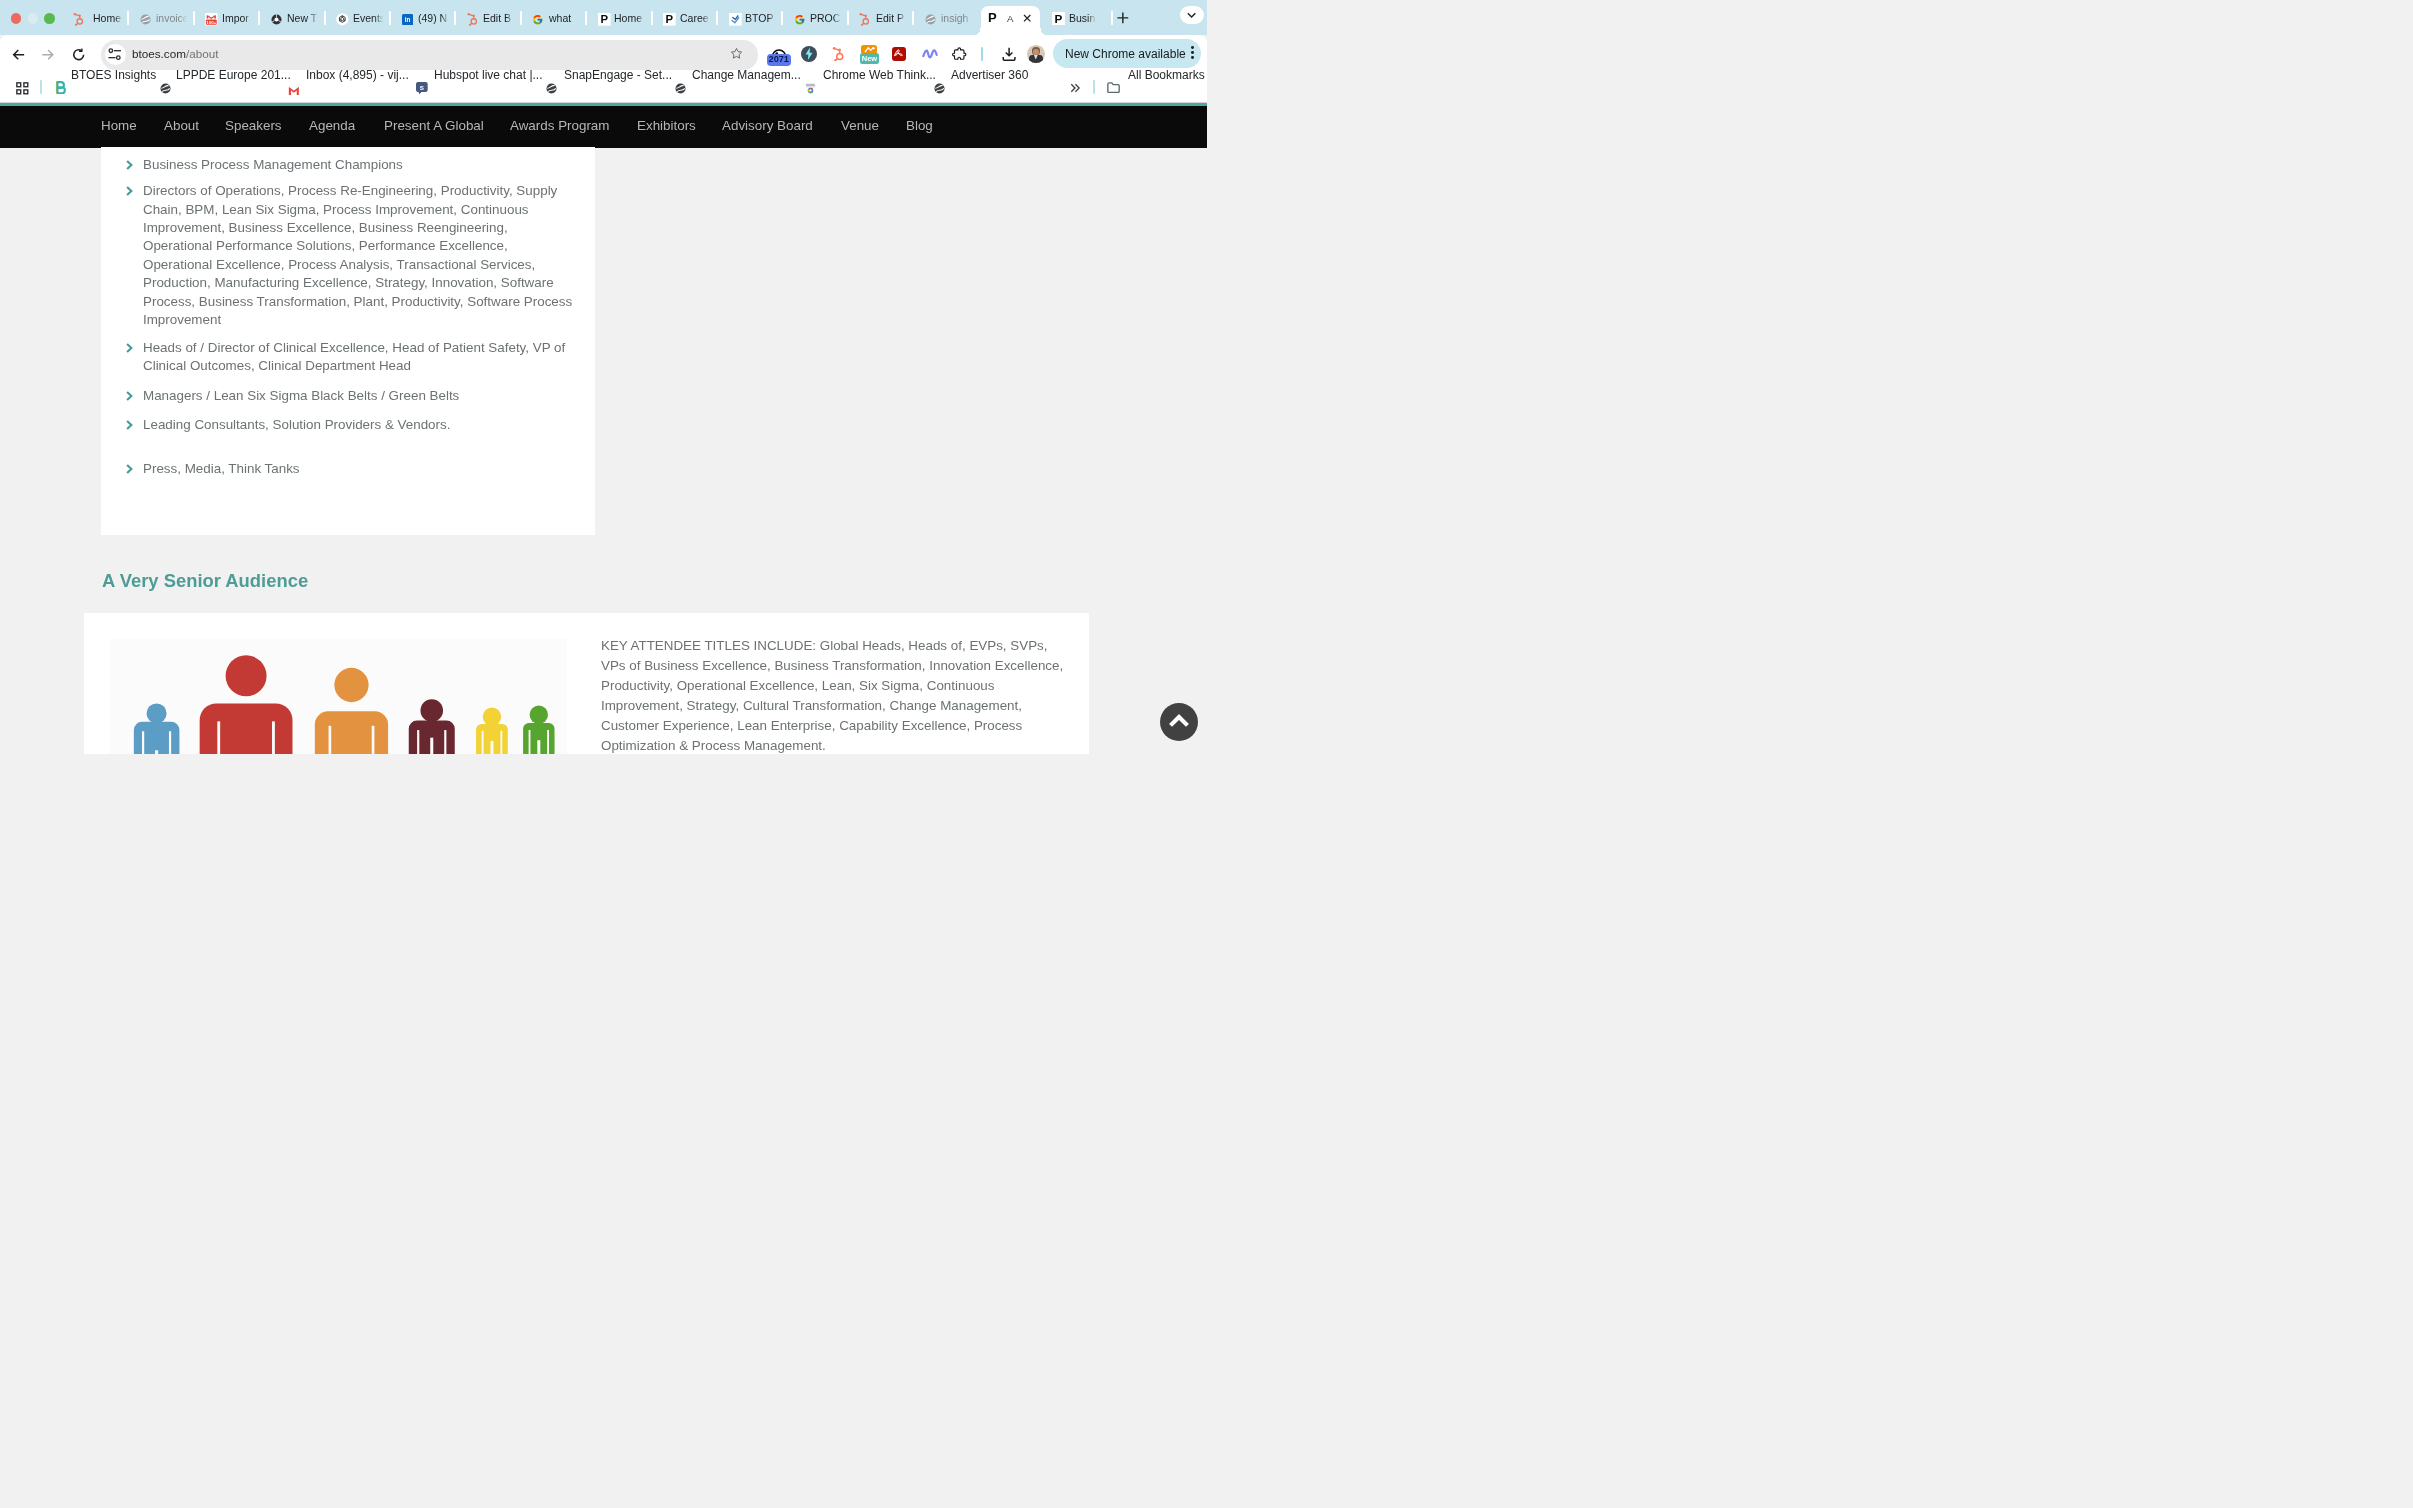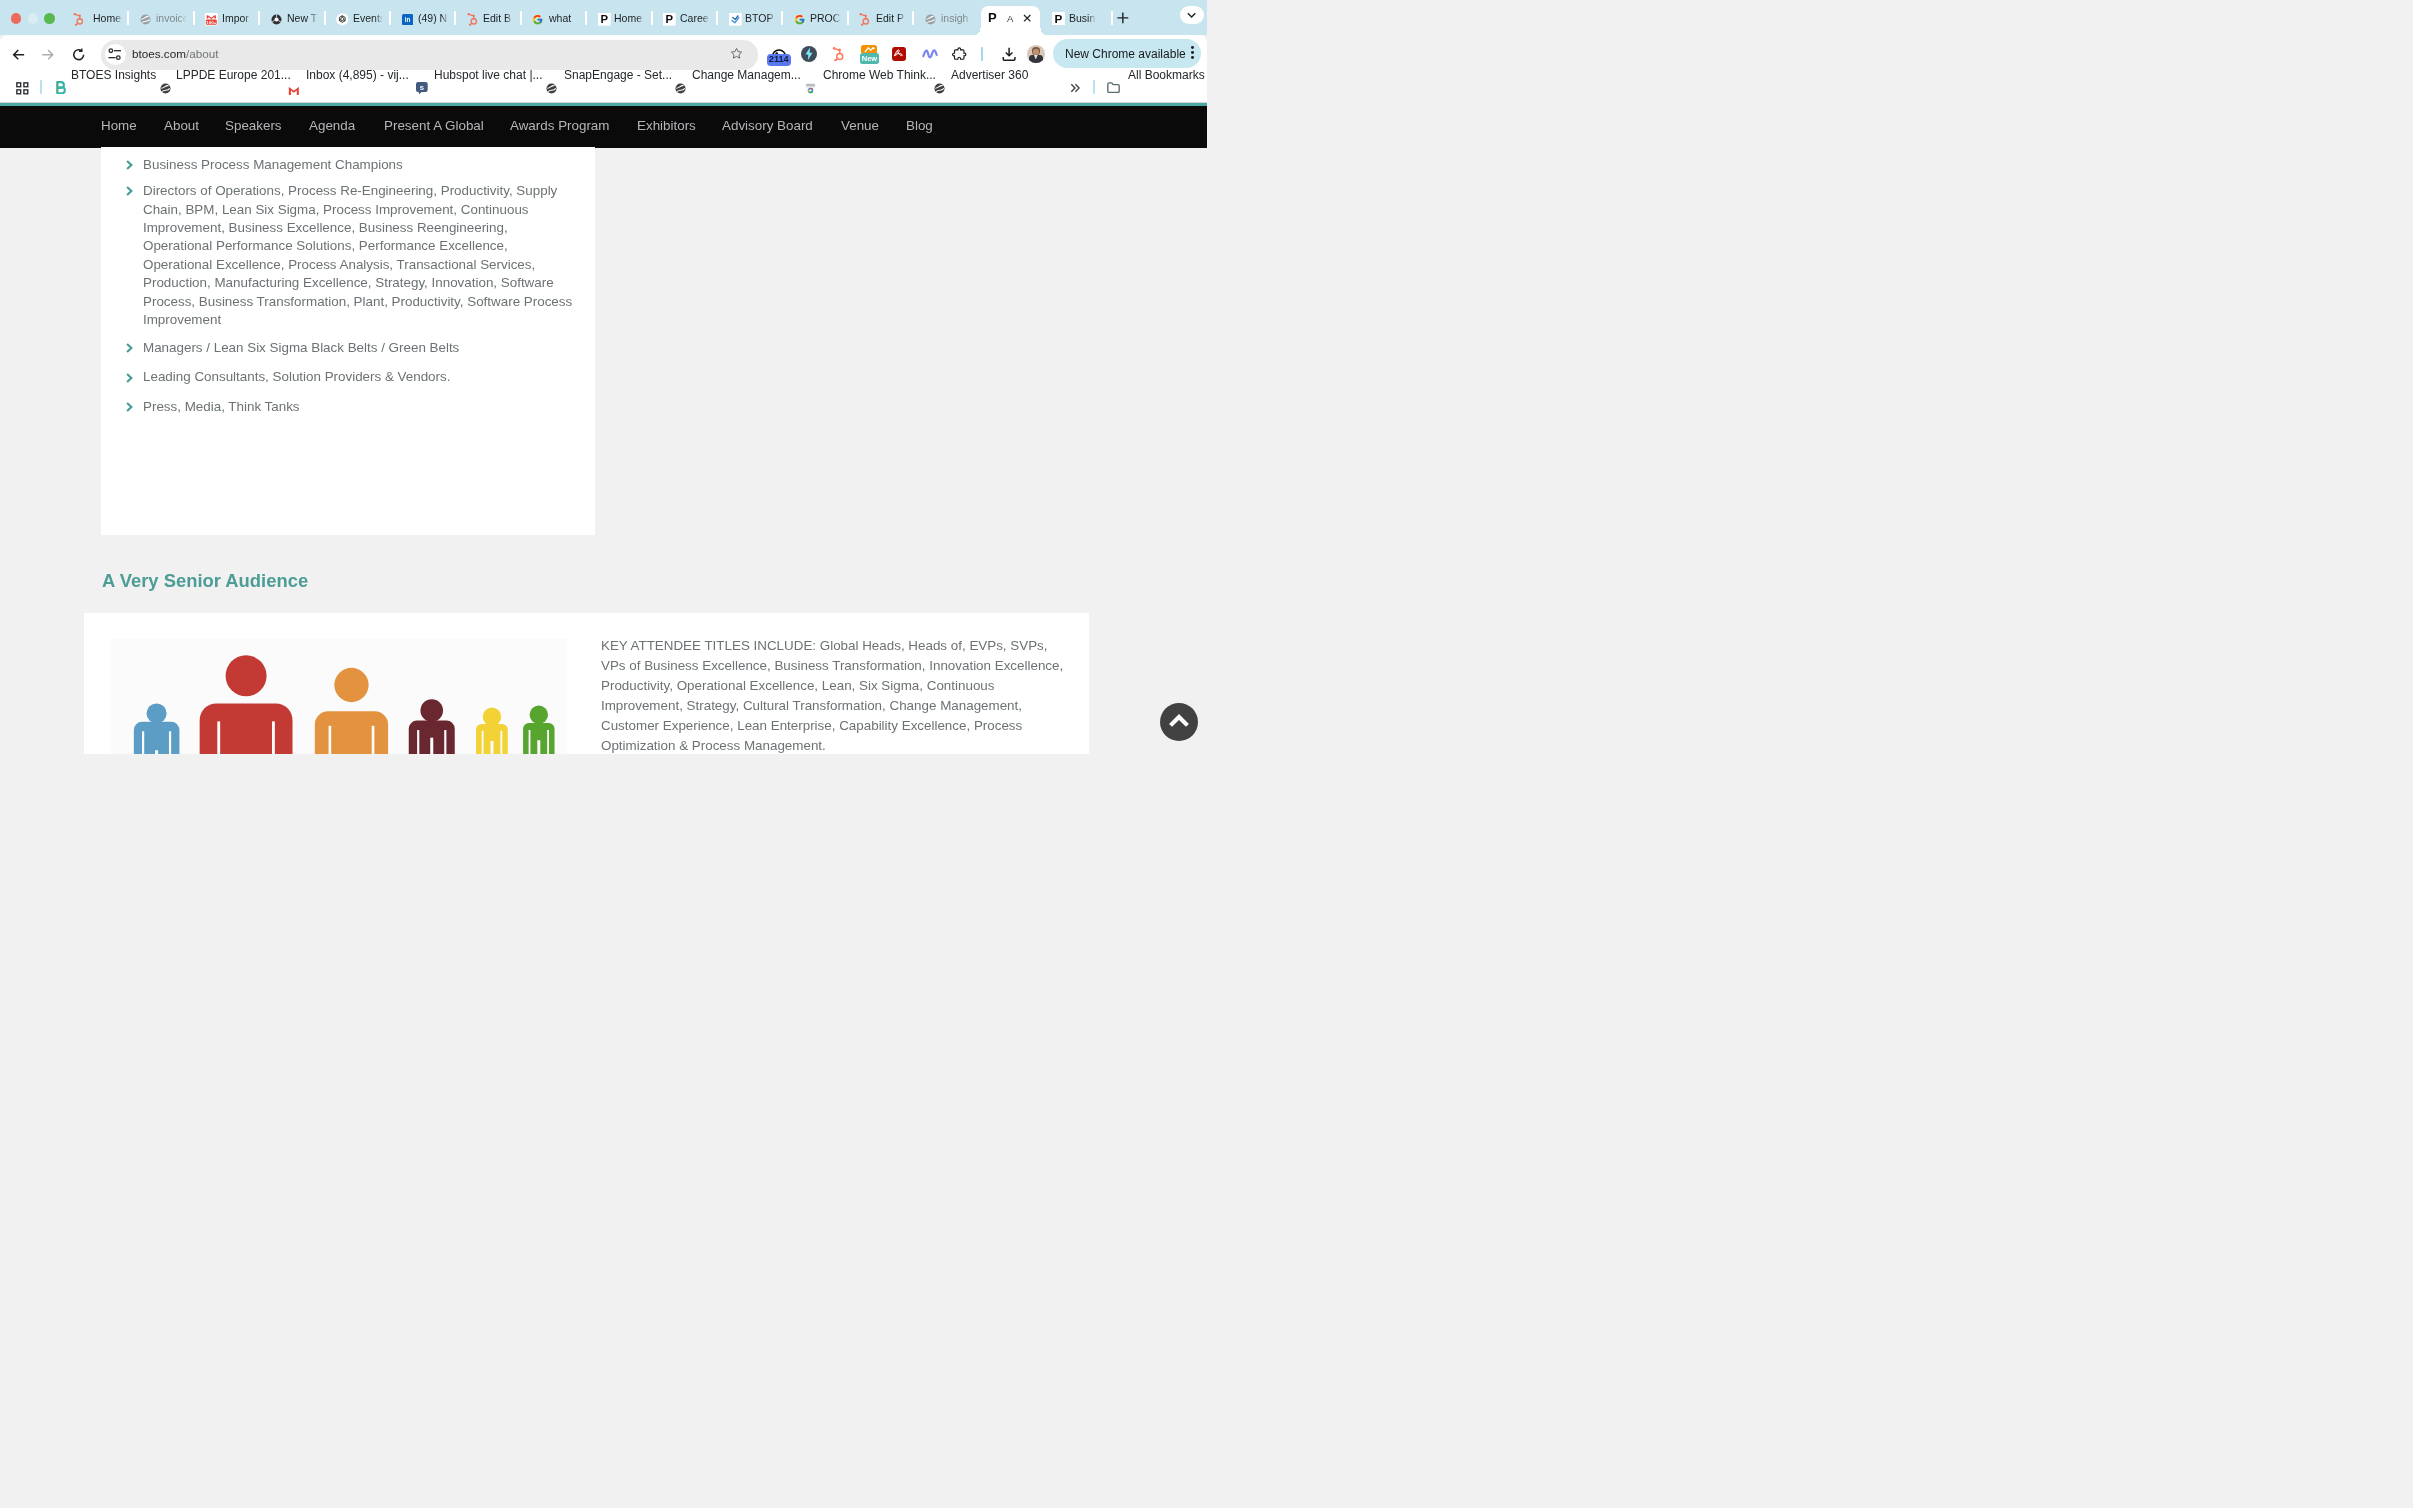--- a/index.html
+++ b/index.html
@@ -231,21 +231,21 @@
   </svg>
   <div class="abs" style="left:132px;top:48px;font-size:11.7px;line-height:12.6px"><span style="color:#26292c">btoes.com</span><span style="color:#707579">/about</span></div>
   <svg class="abs" style="left:730px;top:47px" width="13" height="13" viewBox="0 0 24 24">
     <path d="M12 2.6l2.9 5.9 6.5.9-4.7 4.6 1.1 6.5L12 17.4l-5.8 3.1 1.1-6.5L2.6 9.4l6.5-.9z" fill="none" stroke="#5a6064" stroke-width="1.7" stroke-linejoin="round"></path>
   </svg>
   <svg class="abs" style="left:771px;top:47px" width="16" height="10" viewBox="0 0 19 12">
     <path d="M1.5 12 a8 8.5 0 0 1 16 0" fill="#fff" stroke="#0a0a0a" stroke-width="1.9"></path>
     <circle cx="6.8" cy="7.8" r="1.6" fill="#111"></circle>
     <circle cx="11.8" cy="9.3" r="0.9" fill="#111"></circle>
   </svg>
-<div class="abs" style="left:767px;top:54px;width:23.5px;height:11.7px;border-radius:3.8px;background:#5a78ed;color:#0d1b47;font-size:9.2px;font-weight:bold;text-align:center;line-height:11.7px">2114</div>
+<div class="abs" style="left:767px;top:54px;width:23.5px;height:11.7px;border-radius:3.8px;background:#5a78ed;color:#0d1b47;font-size:9.2px;font-weight:bold;text-align:center;line-height:11.7px">2071</div>
   <div class="abs" style="left:801px;top:46px;width:16px;height:16px;border-radius:50%;background:#3f4c59"></div>
 <svg class="abs" style="left:804px;top:47px" width="10" height="13.4" viewBox="0 0 9 14">
     <path d="M5.5 0.5 0.8 7.8h3L3.4 13.5 8.2 6h-3z" fill="#7de8f6"></path>
   </svg>
   <div class="abs" style="left:832px;top:47px;width:12.6px;height:14.2px"><svg width="12.6" height="14.2" viewBox="0 0 26 30">
       <g fill="none" stroke="#ff7a59" stroke-width="3.2" stroke-linecap="round">
         <circle cx="16" cy="20" r="6.3"></circle>
         <path d="M16 13.7V8"></path>
         <path d="M14.8 6.8 5.6 3.4"></path>
         <path d="M11.5 24.5 7.5 27.8"></path>
@@ -376,20 +376,23 @@
     <div class="abs navitem" style="left:906px">Blog</div>
   </div>
   <div id="card1" class="abs">
     <ul id="list" class="abs">
       <li><svg class="chev" width="6.7" height="10" viewBox="0 0 8 12">
           <path d="M1.3 1.2 6.4 6 1.3 10.8" stroke="#479d96" stroke-width="2.6" fill="none" stroke-linejoin="miter" stroke-linecap="butt"></path>
         </svg>Business Process Management Champions</li>
       <li><svg class="chev" width="6.7" height="10" viewBox="0 0 8 12">
           <path d="M1.3 1.2 6.4 6 1.3 10.8" stroke="#479d96" stroke-width="2.6" fill="none" stroke-linejoin="miter" stroke-linecap="butt"></path>
         </svg>Directors of Operations, Process Re-Engineering, Productivity, Supply Chain, BPM, Lean Six Sigma, Process Improvement, Continuous Improvement, Business Excellence, Business Reengineering, Operational Performance Solutions, Performance Excellence, Operational Excellence, Process Analysis, Transactional Services, Production, Manufacturing Excellence, Strategy, Innovation, Software Process, Business Transformation, Plant, Productivity, Software Process Improvement</li>
+      <li><svg class="chev" width="6.7" height="10" viewBox="0 0 8 12">
+          <path d="M1.3 1.2 6.4 6 1.3 10.8" stroke="#479d96" stroke-width="2.6" fill="none" stroke-linejoin="miter" stroke-linecap="butt"></path>
+        </svg>Heads of / Director of Clinical Excellence, Head of Patient Safety, VP of Clinical Outcomes, Clinical Department Head</li>
       <li><svg class="chev" width="6.7" height="10" viewBox="0 0 8 12">
           <path d="M1.3 1.2 6.4 6 1.3 10.8" stroke="#479d96" stroke-width="2.6" fill="none" stroke-linejoin="miter" stroke-linecap="butt"></path>
         </svg>Managers / Lean Six Sigma Black Belts / Green Belts</li>
       <li><svg class="chev" width="6.7" height="10" viewBox="0 0 8 12">
           <path d="M1.3 1.2 6.4 6 1.3 10.8" stroke="#479d96" stroke-width="2.6" fill="none" stroke-linejoin="miter" stroke-linecap="butt"></path>
         </svg>Leading Consultants, Solution Providers &amp; Vendors.</li>
       <li><svg class="chev" width="6.7" height="10" viewBox="0 0 8 12">
           <path d="M1.3 1.2 6.4 6 1.3 10.8" stroke="#479d96" stroke-width="2.6" fill="none" stroke-linejoin="miter" stroke-linecap="butt"></path>
         </svg>Press, Media, Think Tanks</li>
     </ul>

